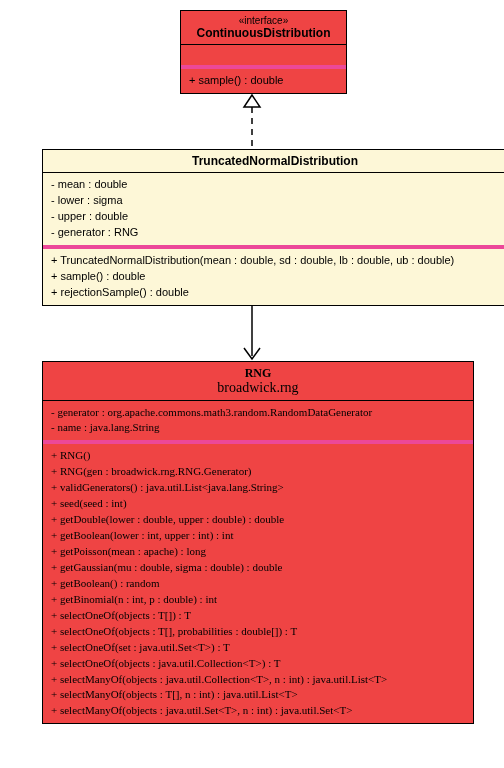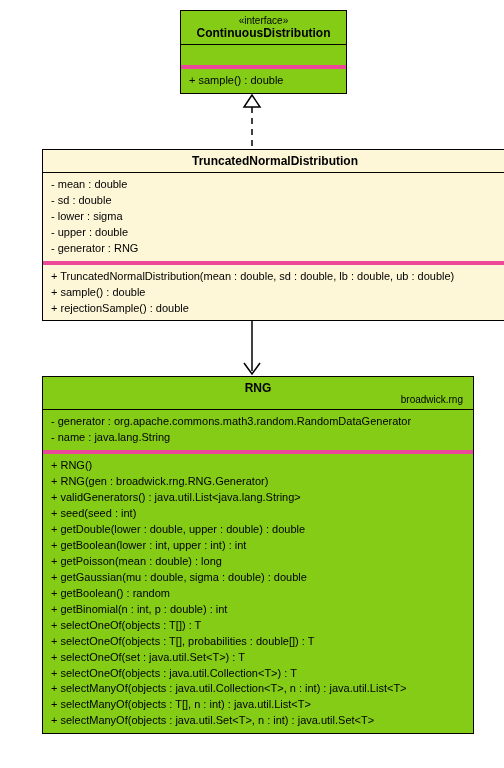--- a/index.html
+++ b/index.html
@@ -9,34 +9,34 @@
     font-family: Arial, sans-serif;
     font-size: 11px;
     color: black;
   }
   .diagram {
     width: 484px;
     position: relative;
   }
   .uml-box {
     border: 1px solid black;
-    background: #84cc16;
+    background: #ef4444;
     margin: 0 auto;
   }
   .uml-header {
     text-align: center;
     padding: 4px 10px;
     border-bottom: 1px solid black;
     font-weight: bold;
     font-size: 12px;
   }
   .uml-subheader {
-    text-align: right;
+    text-align: center;
     font-weight: normal;
-    font-size: 10px;
+    font-size: 14px;
     margin-top: -1px;
   }
   .uml-stereotype {
     font-weight: normal;
     font-size: 10px;
   }
   .uml-section {
     padding: 4px 8px;
     border-bottom: 4px solid #ec4899;
     min-height: 12px;
@@ -63,20 +63,21 @@
     width: 165px;
     margin-left: 170px;
   }
   #box-truncated {
     width: 464px;
     margin-left: 32px;
   }
   #box-rng {
     width: 430px;
     margin-left: 32px;
+    font-family: Liberation Serif, serif;
   }
 </style>
 </head>
 <body>
 
 <div class="diagram">
 
   <div id="box-interface" class="uml-box">
     <div class="uml-header">
       <div class="uml-stereotype">«interface»</div>
@@ -94,21 +95,20 @@
       <line x1="15" y1="13" x2="15" y2="55" stroke="black" stroke-width="1.5" stroke-dasharray="6,5"></line>
     </svg>
   </div>
 
   <div id="box-truncated" class="uml-box yellow">
     <div class="uml-header">
       <span>TruncatedNormalDistribution</span>
     </div>
     <div class="uml-section" id="truncated-fields">
         <div>- mean : double</div>
-        <div>- sd : double</div>
         <div>- lower : sigma</div>
         <div>- upper : double</div>
         <div>- generator : RNG</div>
       </div>
     <div class="uml-section" id="truncated-methods">
         <div>+ TruncatedNormalDistribution(mean : double, sd : double, lb : double, ub : double)</div>
         <div>+ sample() : double</div>
         <div>+ rejectionSample() : double</div>
       </div>
   </div>
@@ -129,21 +129,21 @@
         <div>- generator : org.apache.commons.math3.random.RandomDataGenerator</div>
         <div>- name : java.lang.String</div>
       </div>
     <div class="uml-section" id="rng-methods">
         <div>+ RNG()</div>
         <div>+ RNG(gen : broadwick.rng.RNG.Generator)</div>
         <div>+ validGenerators() : java.util.List&lt;java.lang.String&gt;</div>
         <div>+ seed(seed : int)</div>
         <div>+ getDouble(lower : double, upper : double) : double</div>
         <div>+ getBoolean(lower : int, upper : int) : int</div>
-        <div>+ getPoisson(mean : double) : long</div>
+        <div>+ getPoisson(mean : apache) : long</div>
         <div>+ getGaussian(mu : double, sigma : double) : double</div>
         <div>+ getBoolean() : random</div>
         <div>+ getBinomial(n : int, p : double) : int</div>
         <div>+ selectOneOf(objects : T[]) : T</div>
         <div>+ selectOneOf(objects : T[], probabilities : double[]) : T</div>
         <div>+ selectOneOf(set : java.util.Set&lt;T&gt;) : T</div>
         <div>+ selectOneOf(objects : java.util.Collection&lt;T&gt;) : T</div>
         <div>+ selectManyOf(objects : java.util.Collection&lt;T&gt;, n : int) : java.util.List&lt;T&gt;</div>
         <div>+ selectManyOf(objects : T[], n : int) : java.util.List&lt;T&gt;</div>
         <div>+ selectManyOf(objects : java.util.Set&lt;T&gt;, n : int) : java.util.Set&lt;T&gt;</div>

